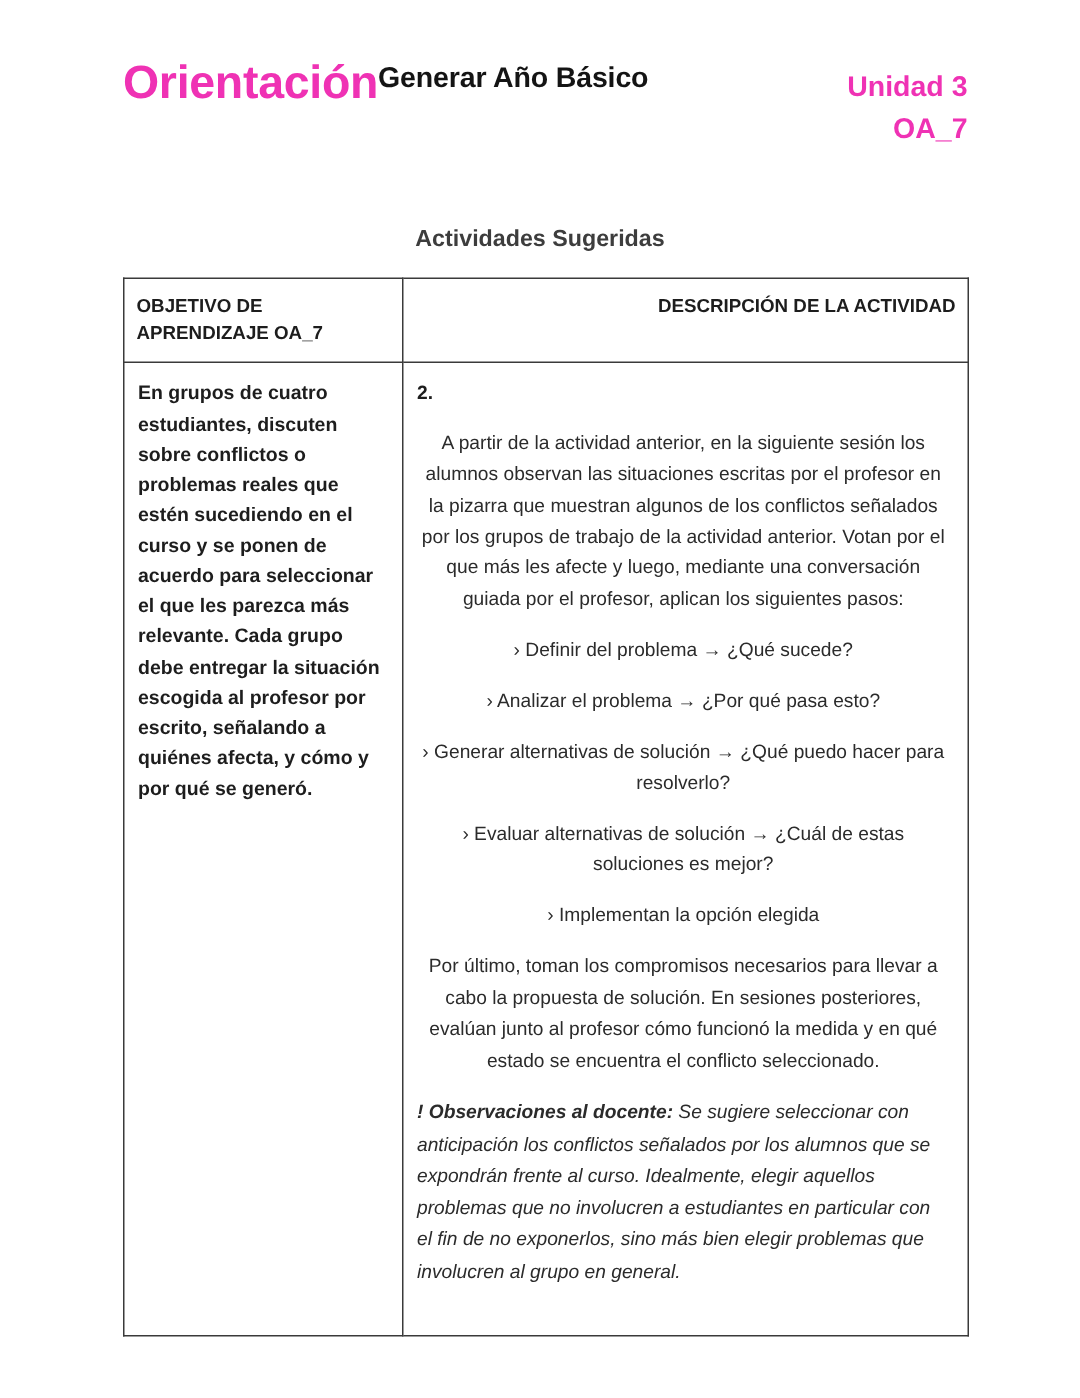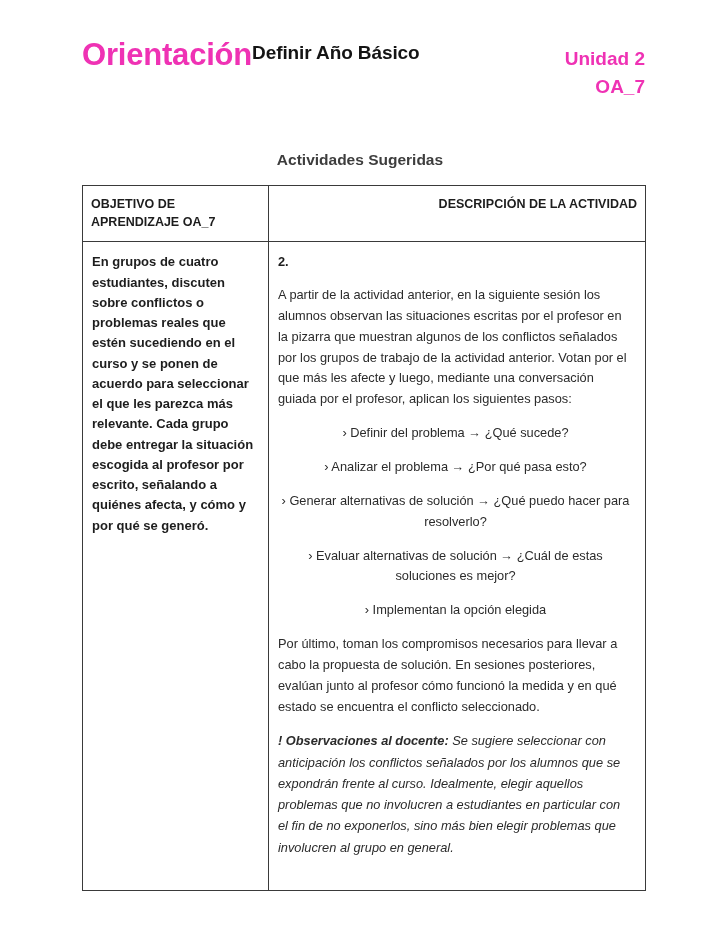--- a/index.html
+++ b/index.html
@@ -136,20 +136,21 @@
   }
 
   .step-number {
     font-weight: bold;
     font-size: 12.8px;
     color: #1d1d1d;
     margin: 0 0 12px 0;
   }
   .body-para {
     margin: 0 0 13px 0;
+    text-align: center;
   }
   .bullet-line {
     margin: 0 0 13px 0;
     text-align: center;
   }
   .note-para {
     margin: 13px 0 16px 0;
     font-style: italic;
     line-height: 1.66;
   }
@@ -159,24 +160,24 @@
   }
 </style>
 </head>
 <body>
 
 <div class="page">
 
   <div class="doc-header">
     <div class="header-left">
       <div class="subject-title">Orientación</div>
-      <div class="grade-title">Definir Año Básico</div>
+      <div class="grade-title">Generar Año Básico</div>
     </div>
     <div class="header-right">
-      <div class="unit-label">Unidad 2</div>
+      <div class="unit-label">Unidad 3</div>
       <div class="oa-label">OA_7</div>
     </div>
   </div>
 
   <div class="section-title">Actividades Sugeridas</div>
 
   <table class="activities-table">
     <colgroup>
       <col class="col-objective">
       <col class="col-description">

